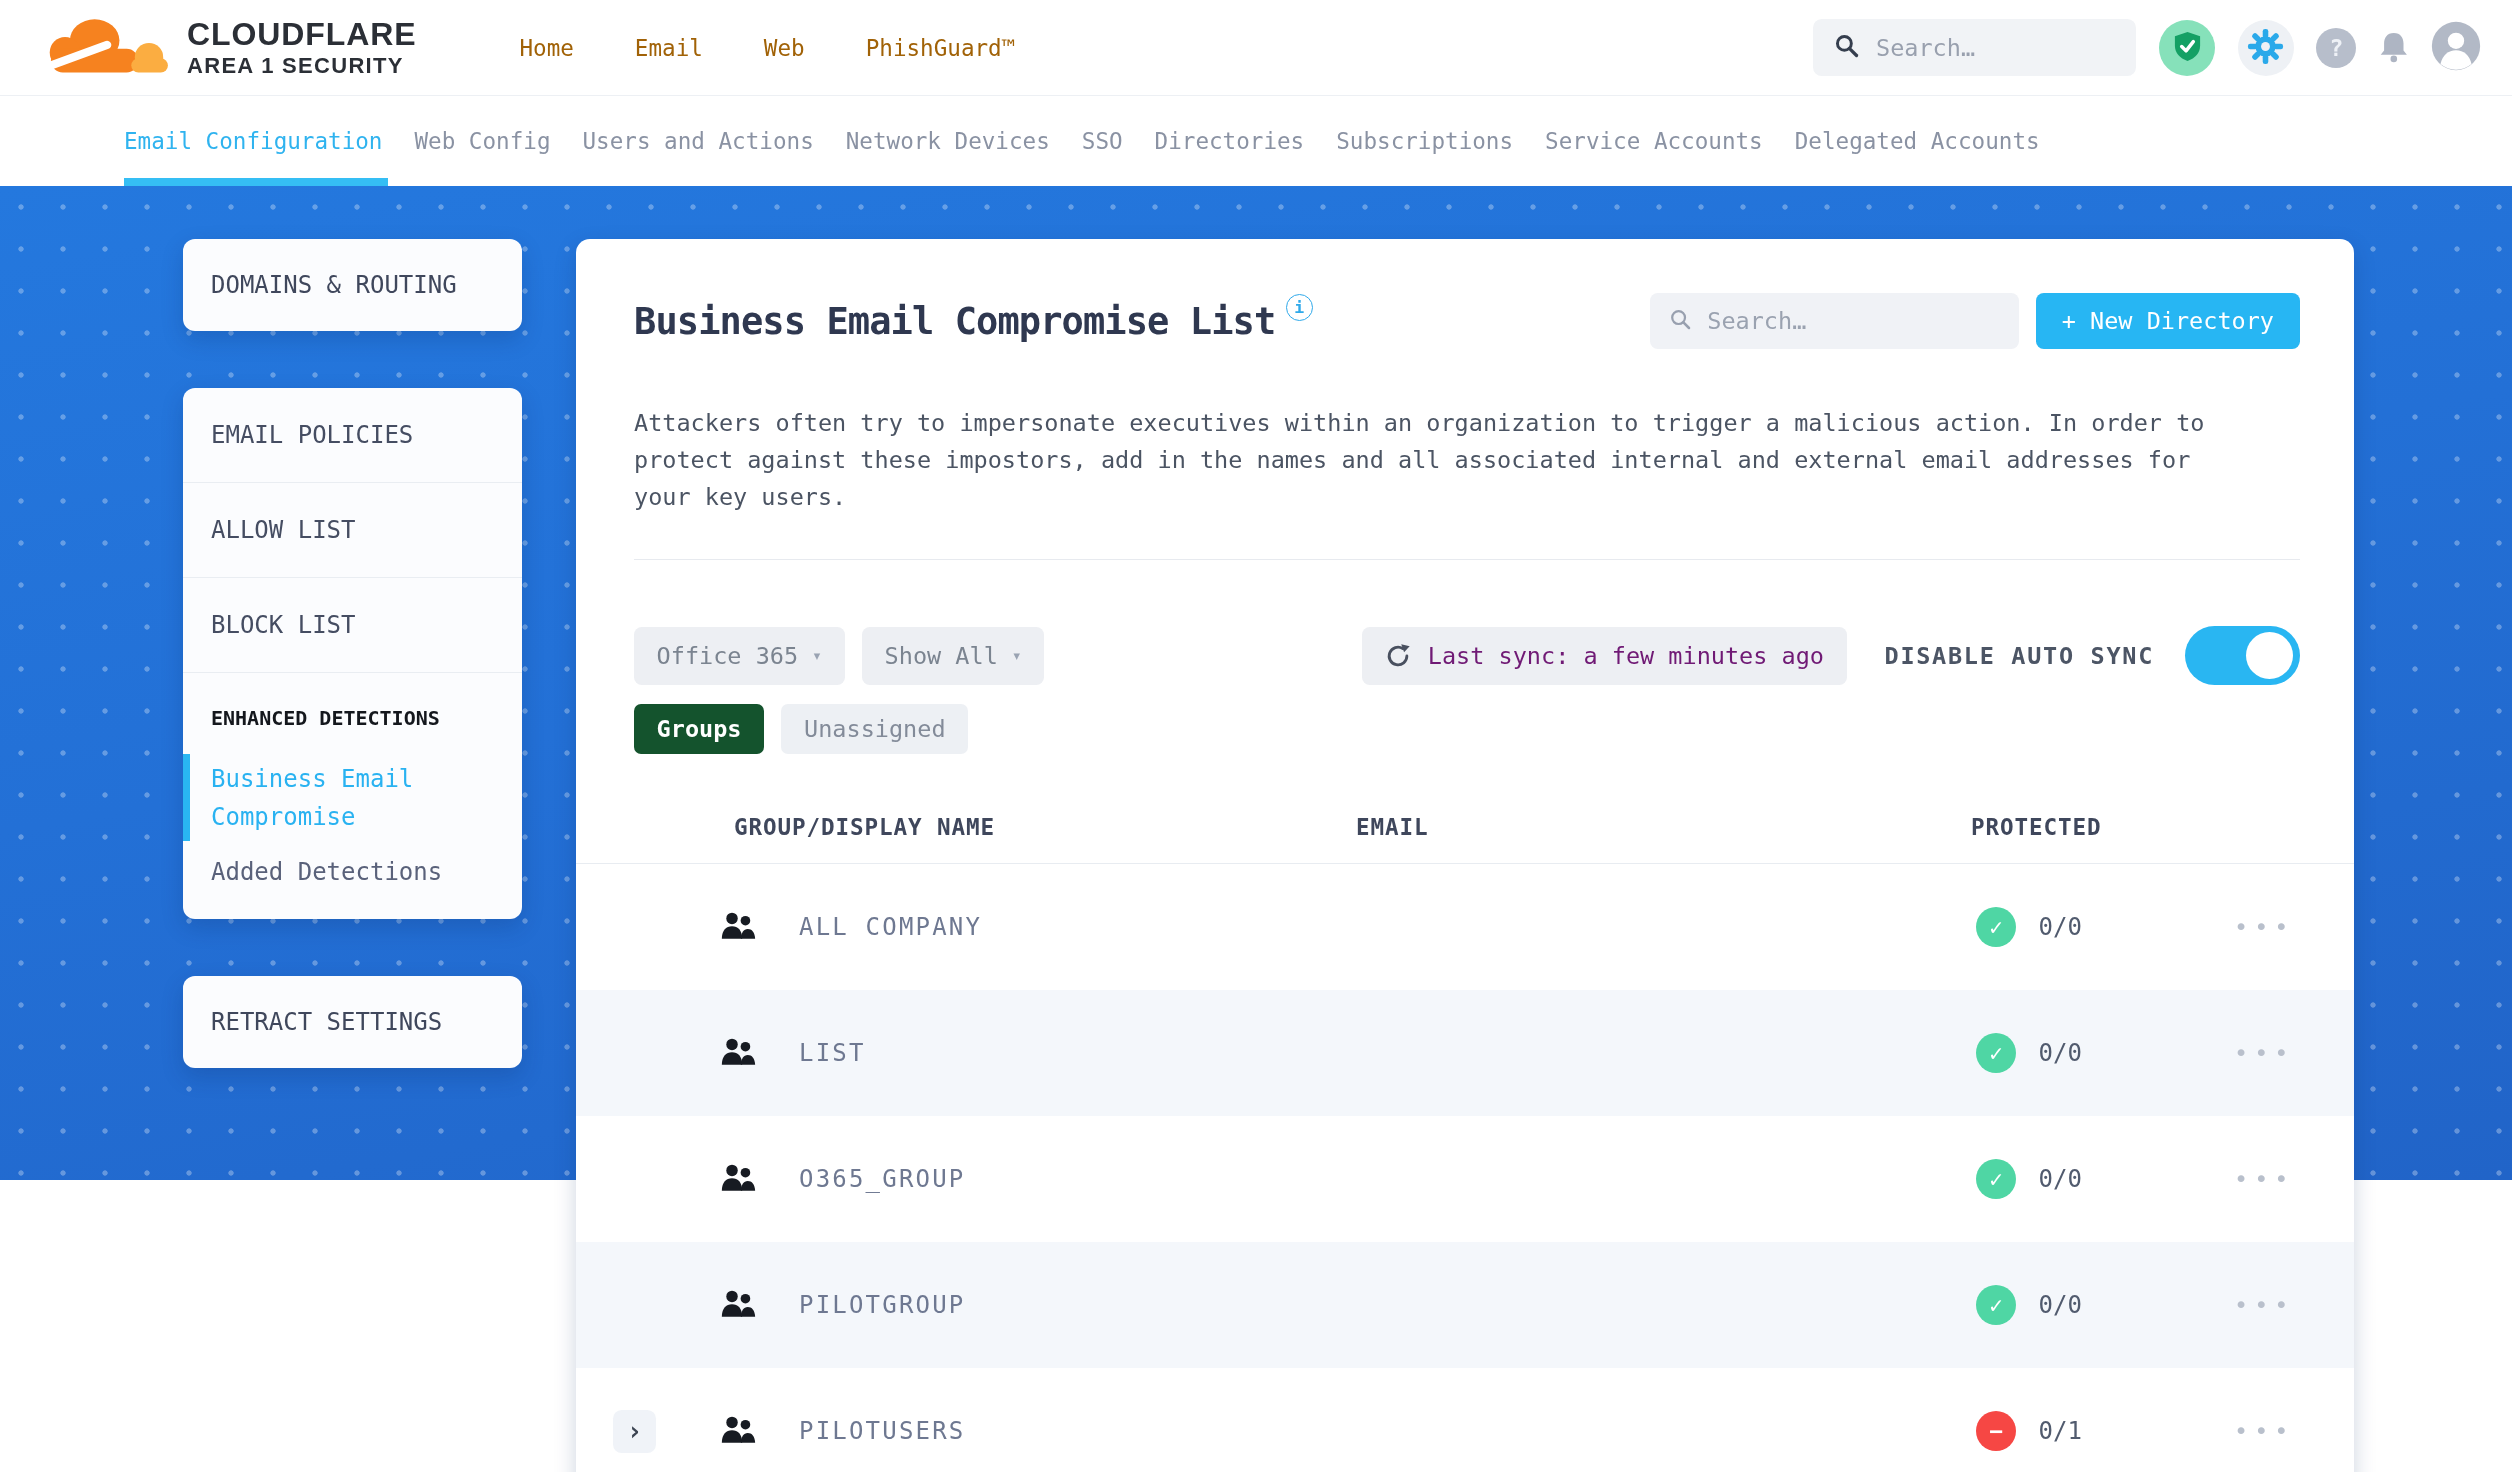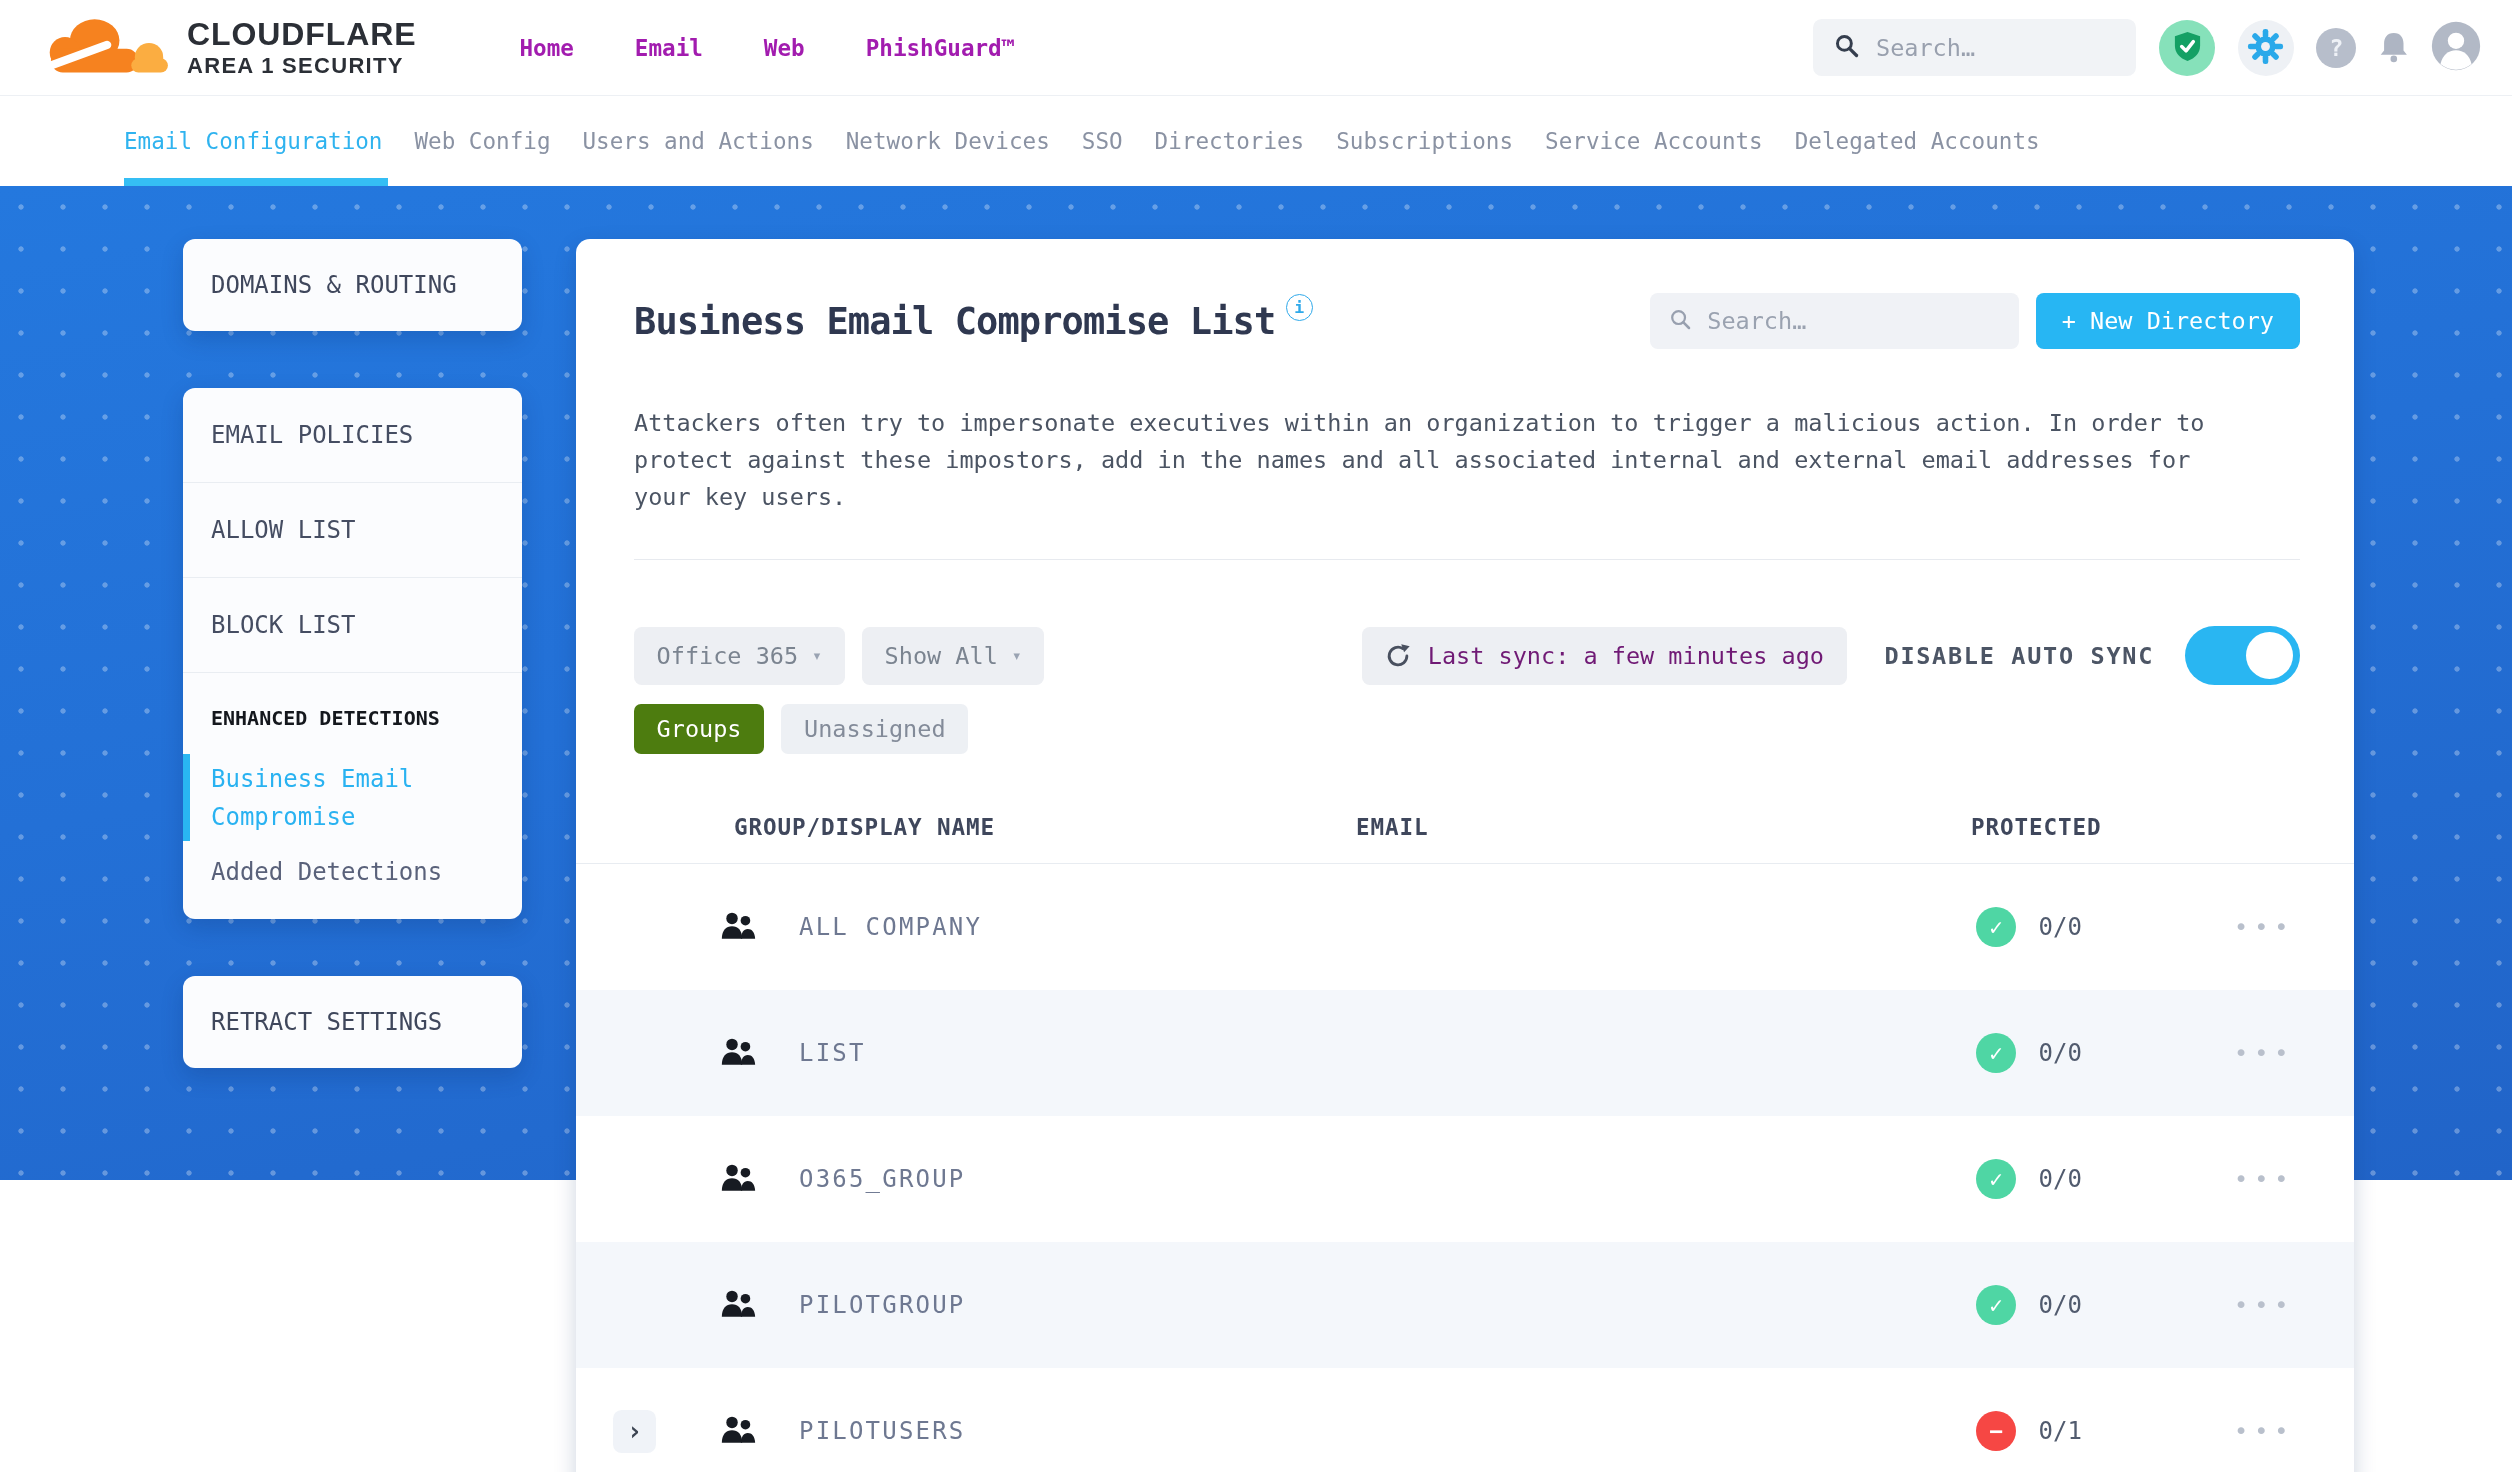--- a/index.html
+++ b/index.html
@@ -9,21 +9,21 @@
   
   .topbar { height:96px; background:#fff; display:flex; align-items:center;
             padding:0 31px 0 45px; border-bottom:0.9px solid #edf0f4; }
   .logo { display:flex; align-items:center; gap:12px; cursor:pointer; }
   .logo-text { line-height:1.05; }
   .logo-line1 { font-family:"Liberation Sans",sans-serif; font-weight:bold; font-size:32px;
                 color:#2b2f36; letter-spacing:0.9px; }
   .logo-line2 { font-family:"Liberation Sans",sans-serif; font-weight:bold; font-size:22px;
                 color:#2b2f36; letter-spacing:1.3px; margin-top:2.6px; }
   .main-nav { display:flex; gap:61px; margin-left:103px; }
-  .main-nav a { font-size:22.6px; color:#a21caf; text-decoration:none;font-weight:bold; }
+  .main-nav a { font-size:22.6px; color:#a16207; text-decoration:none; }
   .topbar-right { margin-left:auto; display:flex; align-items:center; gap:22.6px; }
   .search-pill { width:323px; height:57px; background:#f1f3f6; border-radius:8.7px;
                  display:flex; align-items:center; gap:15.6px; padding:0 21px; }
   .search-pill input { border:none; outline:none; background:transparent; font:inherit;
                        font-size:23.5px; color:#5a6270; width:100%; }
   .search-pill input::placeholder { color:#99a0ae; }
   .circ { border-radius:50%; display:flex; align-items:center; justify-content:center; cursor:pointer; }
   .shield-badge { width:56px; height:56px; background:#86e1ba; }
   .gear-badge   { width:56px; height:56px; background:#eef1f5; }
   .q-badge      { width:40px; height:40px; background:#b7becb; color:#eef1f6;
@@ -95,21 +95,21 @@
   .auto-sync-label { margin-left:38px; font-size:23.5px; font-weight:bold; color:#4c5565;
                      letter-spacing:1.7px; }
   .toggle { margin-left:31px; width:115px; height:59px; border-radius:29.6px; background:#29b6f2;
             position:relative; cursor:pointer; }
   .toggle .knob { position:absolute; top:6px; left:61px; width:47px; height:47px;
                   border-radius:50%; background:#fff; }
 
   .tabs { margin-top:19px; display:flex; gap:17.4px; }
   .tab { height:50px; border-radius:7px; display:flex; align-items:center; padding:0 22.6px;
          font-size:23.5px; cursor:pointer; }
-  .tab.active { background:#4d7c0f; color:#fff; }
+  .tab.active { background:#14532d; color:#fff;font-weight:bold; }
   .tab.idle { background:#edf0f4; color:#838b99; }
 
   
   .table { margin:0 -54px 0 -58px; }
   .thead { height:110px; display:grid; grid-template-columns:622px 615px 1fr;
            padding:0 0 22.6px 158px; align-items:end; border-bottom:1.7px solid #e8ecf1; }
   .th { font-size:22.6px; font-weight:bold; color:#3f475c; letter-spacing:0.9px; }
   .trow { height:126px; display:grid; grid-template-columns:113px 110px 557px 620px 258px 1fr;
           align-items:center; }
   .trow:nth-child(odd) { background:#f4f7fb; }

